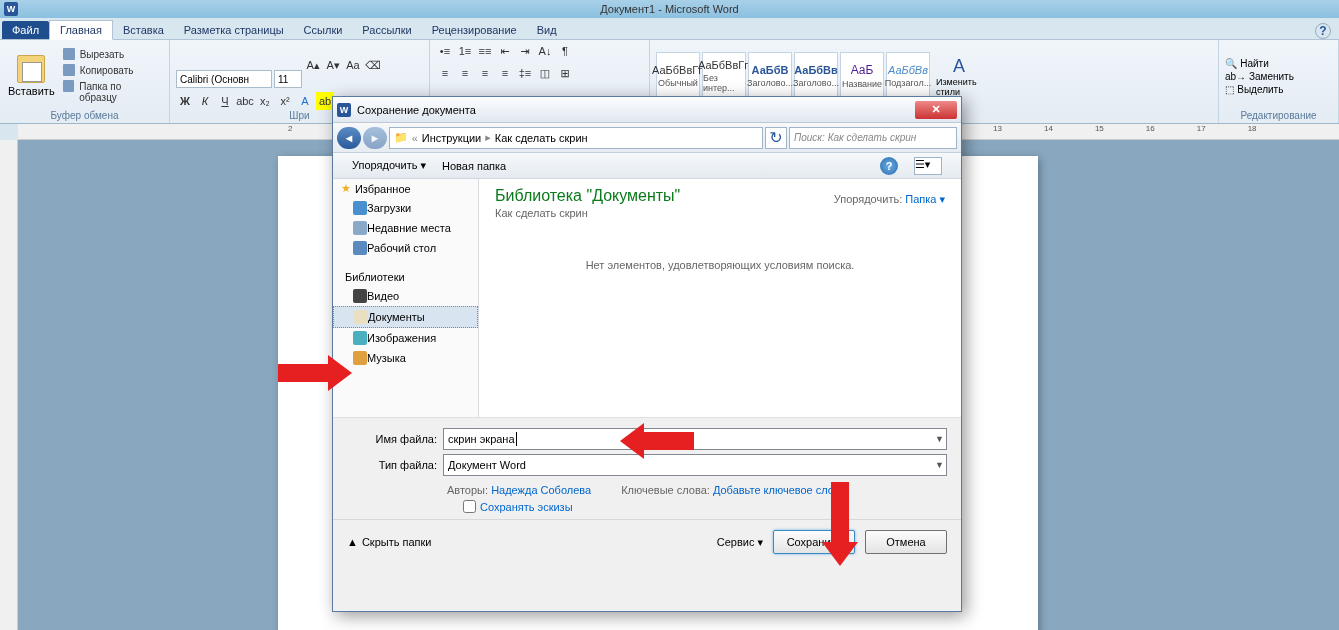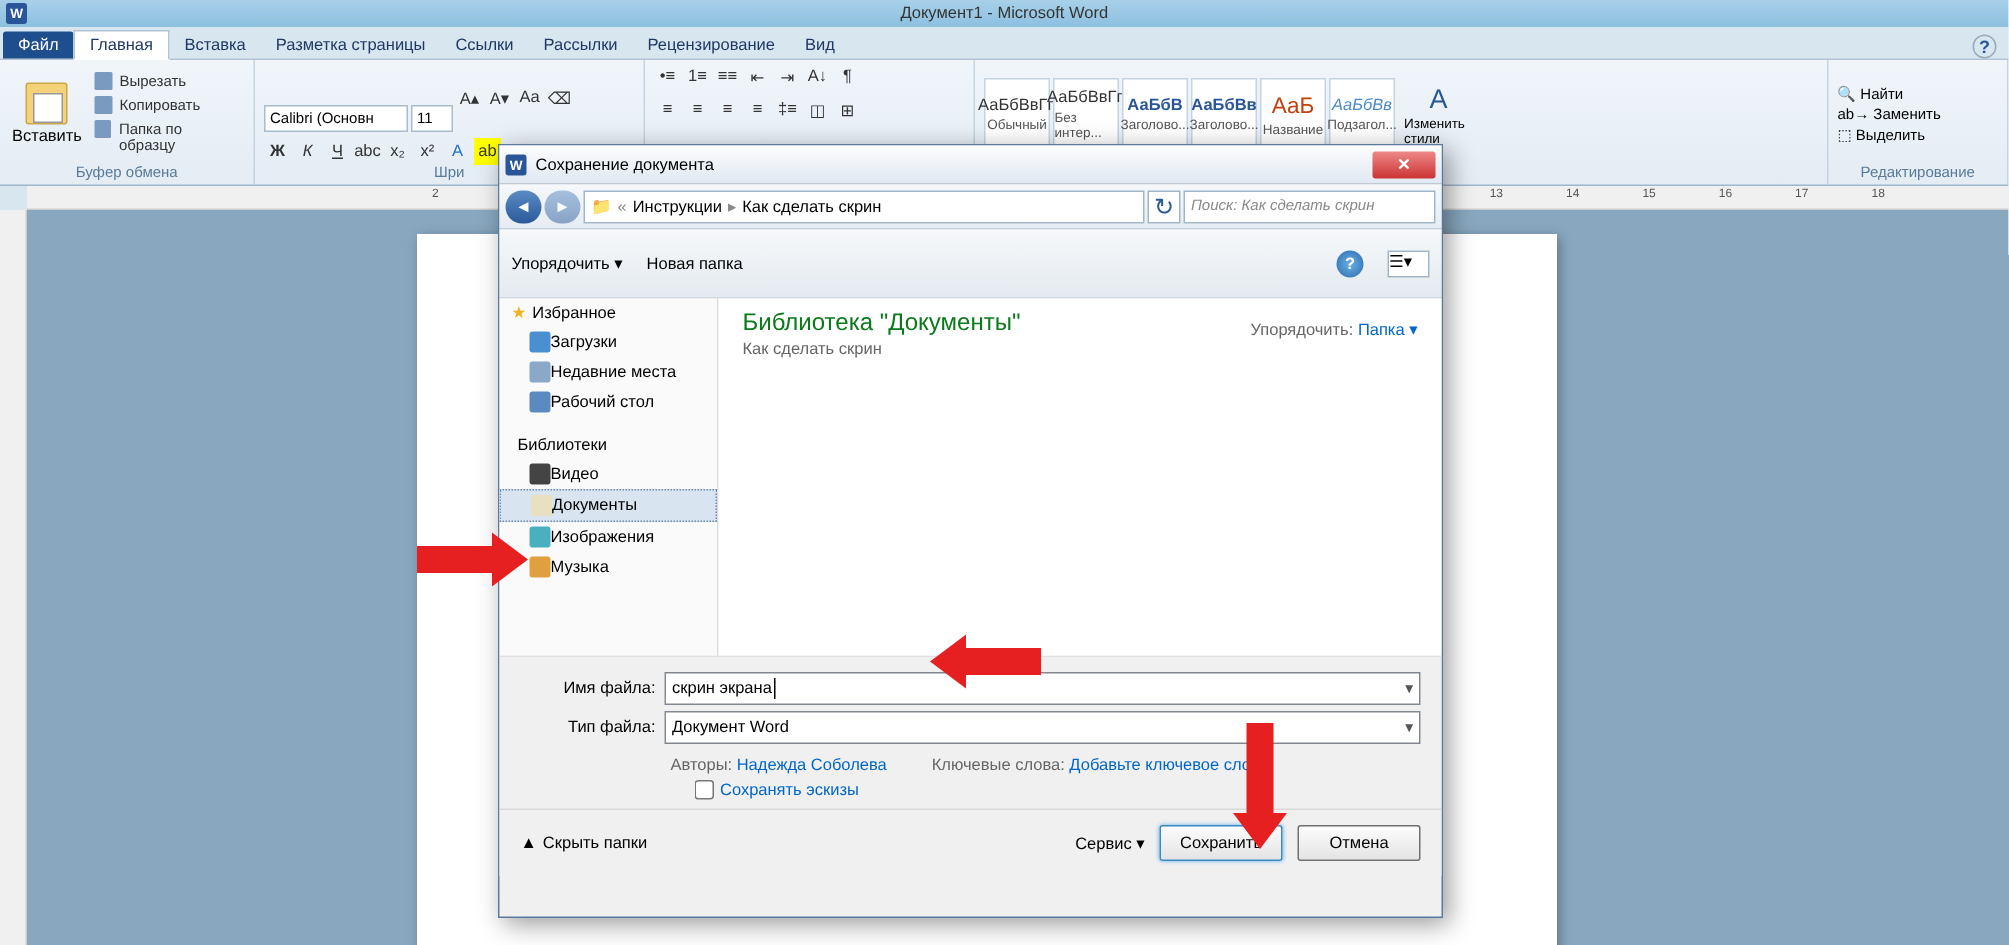--- a/index.html
+++ b/index.html
@@ -53,21 +53,21 @@
 .dialog { position: absolute; left: 332px; top: 96px; width: 630px; height: 516px; background: #f0f0f0; border: 1px solid #5a7aa0; box-shadow: 4px 4px 16px rgba(0,0,0,.4); }
 .dialog-title { height: 26px; background: linear-gradient(to bottom, #fdfdfe, #e0e8f2); display: flex; align-items: center; padding: 0 4px; font-size: 11px; border-bottom: 1px solid #c0c8d4; }
 .dialog-title .close { margin-left: auto; width: 42px; height: 18px; background: linear-gradient(to bottom, #e88, #c33); color: #fff; font-weight: bold; display: flex; align-items: center; justify-content: center; border-radius: 2px; font-size: 11px; }
 
 .nav-row { height: 30px; background: linear-gradient(to bottom, #f6f8fa, #e6ecf2); display: flex; align-items: center; padding: 0 4px; gap: 2px; border-bottom: 1px solid #c4d0dc; }
 .nav-btn { width: 24px; height: 22px; background: linear-gradient(to bottom, #5a8cc4, #2a5a9a); border-radius: 11px; color: #fff; display: flex; align-items: center; justify-content: center; font-size: 11px; }
 .crumb-bar { flex: 1; height: 22px; background: #fff; border: 1px solid #a0b4c8; display: flex; align-items: center; font-size: 11px; padding: 0 4px; gap: 4px; }
 .crumb-sep { color: #888; }
 .search-box { width: 168px; height: 22px; background: #fff; border: 1px solid #a0b4c8; font-size: 10px; font-style: italic; color: #888; padding: 0 4px; display: flex; align-items: center; }
 
-.toolbar-row { height: 46px; background: linear-gradient(to bottom, #f6f8fa, #e4eaf0); display: flex; align-items: center; padding: 0 8px; gap: 16px; font-size: 11px; border-bottom: 1px solid #d0d8e0; }
+.toolbar-row { height: 26px; background: linear-gradient(to bottom, #f6f8fa, #e4eaf0); display: flex; align-items: center; padding: 0 19px; gap: 16px; font-size: 11px; border-bottom: 1px solid #d0d8e0; }
 .toolbar-row .help-round { margin-left: auto; width: 18px; height: 18px; background: radial-gradient(circle, #6ab0e8, #2a6aaa); color: #fff; border-radius: 50%; text-align: center; line-height: 18px; font-size: 11px; font-weight: bold; }
 .view-btn { width: 28px; height: 18px; border: 1px solid #a0b4c8; background: #fff; }
 
 .dialog-body { display: flex; height: 238px; }
 .tree { width: 146px; background: #fafafa; border-right: 1px solid #d8dce0; font-size: 11px; overflow: hidden; }
 .tree-item { padding: 3px 6px 3px 20px; display: flex; align-items: center; gap: 0; position: relative; }
 .tree-item .ticon { width: 14px; height: 14px; display: inline-block; border-radius: 2px; }
 .tree-item.selected { background: #d8e4f0; border: 1px dotted #6a8ab4; }
 .tree-group { padding: 3px 6px 3px 8px; display: flex; align-items: center; gap: 4px; font-size: 11px; }
 
@@ -216,21 +216,21 @@
           </div>
         <div class="style-item">
             <span class="preview" style="color:#2a5699;font-weight:bold">АаБбВ</span>
             <span class="name">Заголово...</span>
           </div>
         <div class="style-item">
             <span class="preview" style="color:#2a5699;font-weight:bold">АаБбВв</span>
             <span class="name">Заголово...</span>
           </div>
         <div class="style-item">
-            <span class="preview" style="color:#c2410c;font-size:15px">АаБ</span>
+            <span class="preview" style="color:#4c1d95;font-size:12px">АаБ</span>
             <span class="name">Название</span>
           </div>
         <div class="style-item">
             <span class="preview" style="color:#4a8ac8;font-style:italic">АаБбВв</span>
             <span class="name">Подзагол...</span>
           </div>
       </div>
       <div class="change-styles">
         <span style="font-size:18px;color:#2a5699">A</span>
         <span>Изменить стили</span>
@@ -350,20 +350,21 @@
           <span>Музыка</span>
         </div>
     </div>
     <div class="content-pane">
       <div class="lib-header">Библиотека "Документы"</div>
       <div class="lib-sub">Как сделать скрин</div>
       <div class="arrange">
         <span>Упорядочить:</span>
         <a><span>Папка</span> ▾</a>
       </div>
+      <div class="empty-msg">Нет элементов, удовлетворяющих условиям поиска.</div>
     </div>
   </div>
 
   <div class="form-area">
     <div class="form-row">
       <label>Имя файла:</label>
       <div class="combo">
           <span>скрин экрана</span>
           <span style="border-left:1px solid #000;height:14px;margin-left:1px"></span>
           <span class="drop">▼</span>

